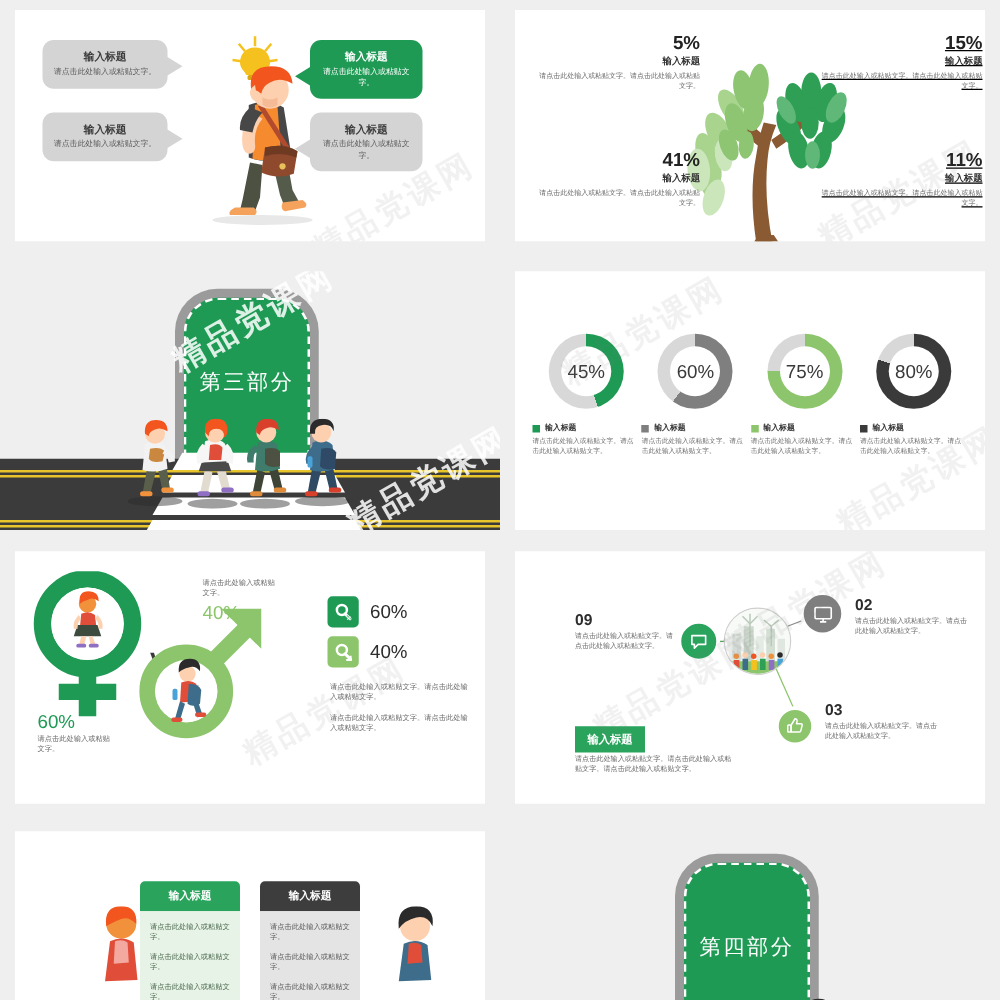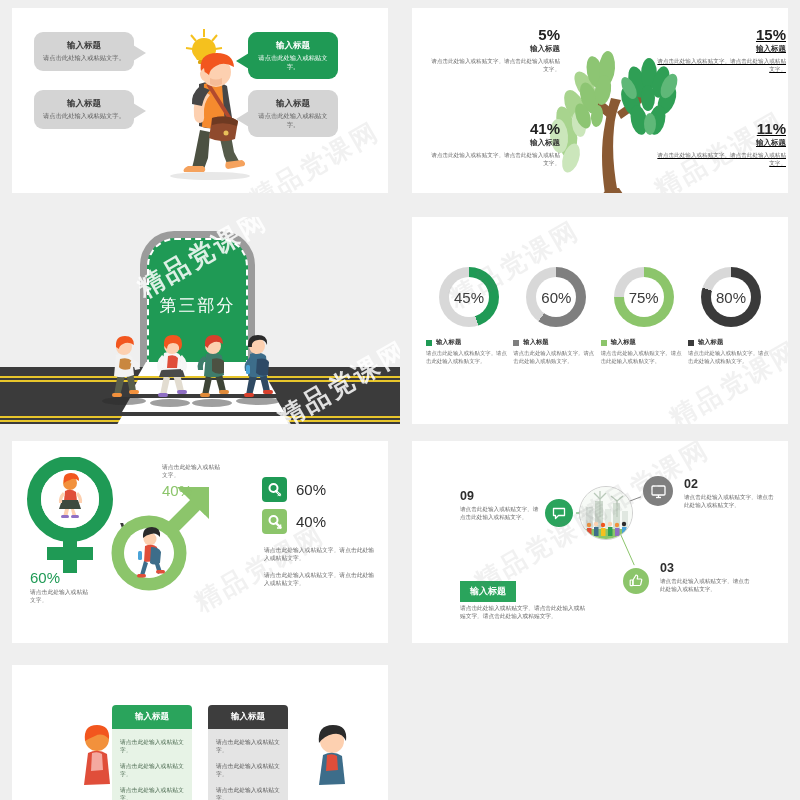--- a/index.html
+++ b/index.html
@@ -650,14 +650,36 @@
 
       <svg width="60" height="78" viewBox="0 0 60 78" style="position:absolute;left:290px;top:60px;">
         <circle cx="30" cy="16" r="12" fill="#fdd0b0"></circle>
         <path d="M17 18 q-2 -18 14 -18 q15 0 13 16 q-4 -9 -13 -7 q-9 2 -14 9z" fill="#2b2b2b"></path>
         <path d="M21 30 q10 -5 19 1 l3 28 l-26 1z" fill="#3d6d8a"></path>
         <path d="M25 30 q6 -2 10 1 l1 14 l-12 1z" fill="#e04e3a"></path>
       </svg>
     </div>
   </div>
 
+  <div class="cell">
+    <div class="slide s8">
+      <div class="signwrap" style="left:140px; top:18px; width:115px; height:148px;">
+        <div class="sign-outer">
+          <div class="sign-inner">
+            <span>第四部分</span>
+          </div>
+        </div>
+      </div>
+
+      <svg width="130" height="30" viewBox="0 0 130 30" style="position:absolute;left:142px;top:124px;">
+        <circle cx="14" cy="22" r="9" fill="#f2913c"></circle>
+        <path d="M5 24 q-1 -13 10 -13 q10 0 9 11 z" fill="#f2561e"></path>
+        <circle cx="46" cy="26" r="9" fill="#f2913c"></circle>
+        <path d="M37 28 q-1 -13 10 -13 q10 0 9 11 z" fill="#f2561e"></path>
+        <circle cx="78" cy="26" r="9" fill="#f2913c"></circle>
+        <path d="M69 28 q-1 -13 10 -13 q10 0 9 11 z" fill="#e04e3a"></path>
+        <circle cx="112" cy="22" r="9" fill="#fdd0b0"></circle>
+        <path d="M102 24 q-1 -14 11 -14 q11 0 10 12 q-3 -6 -10 -5 q-8 1 -11 7z" fill="#2b2b2b"></path>
+      </svg>
+    </div>
+  </div>
 
 </div>
 
 </body></html>

